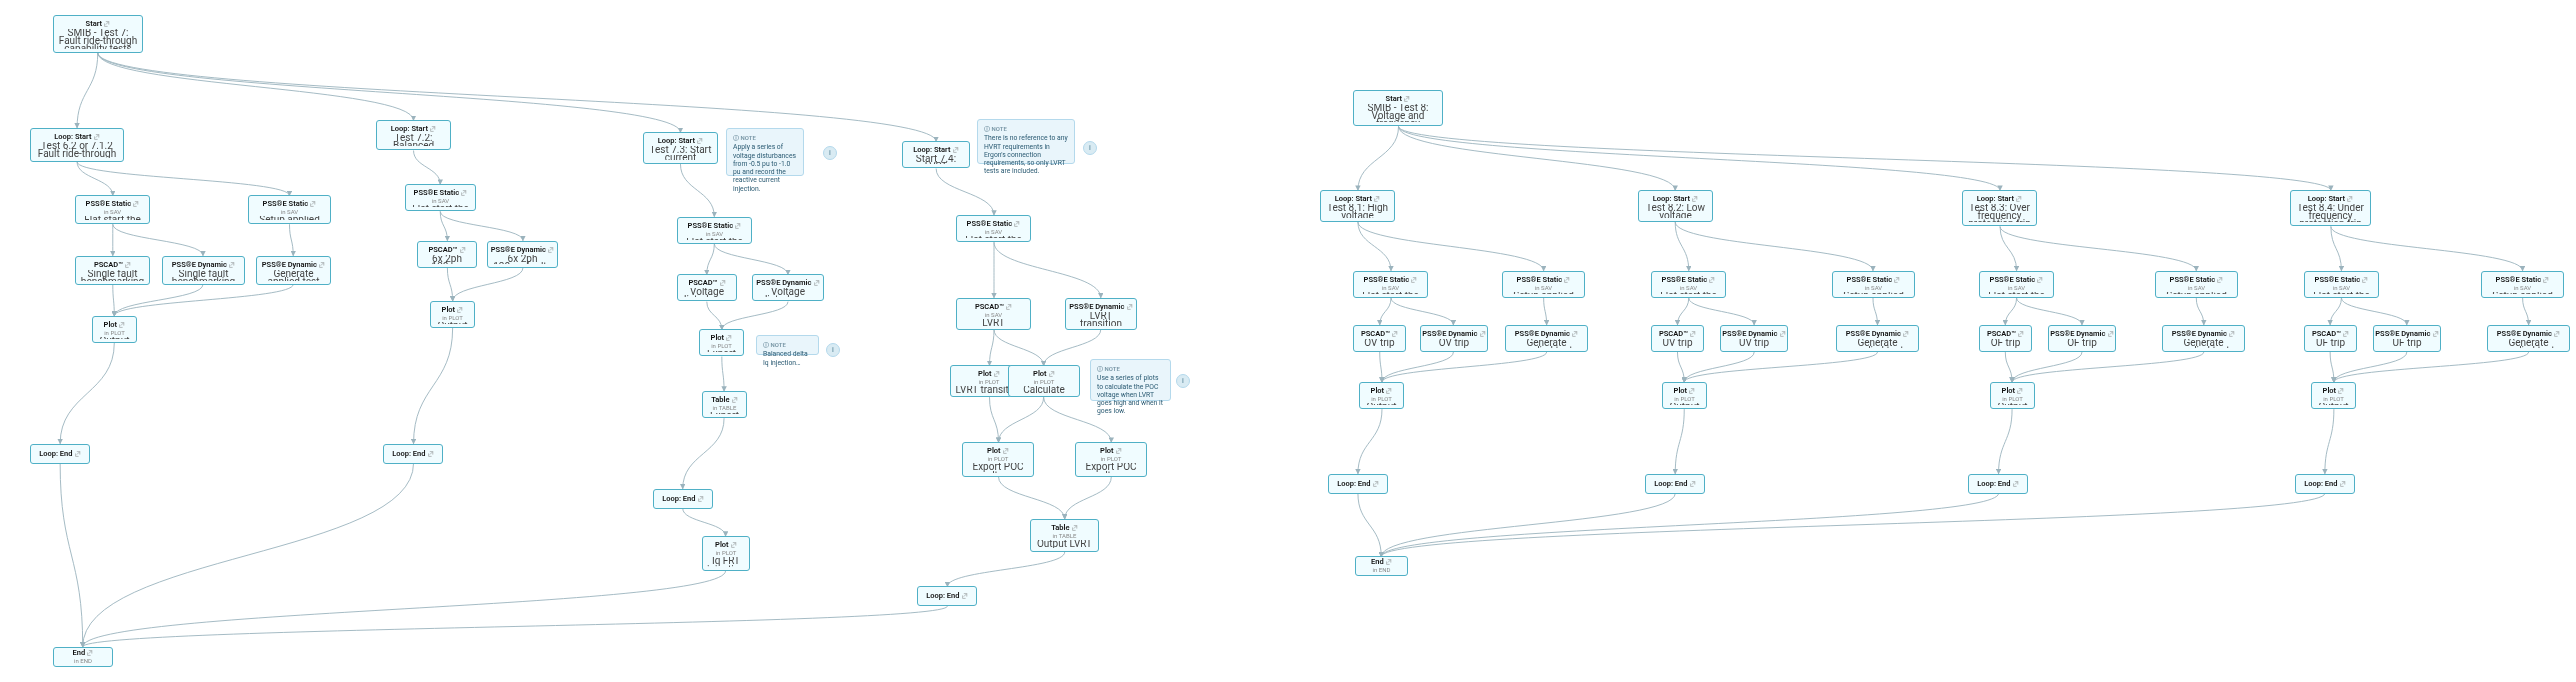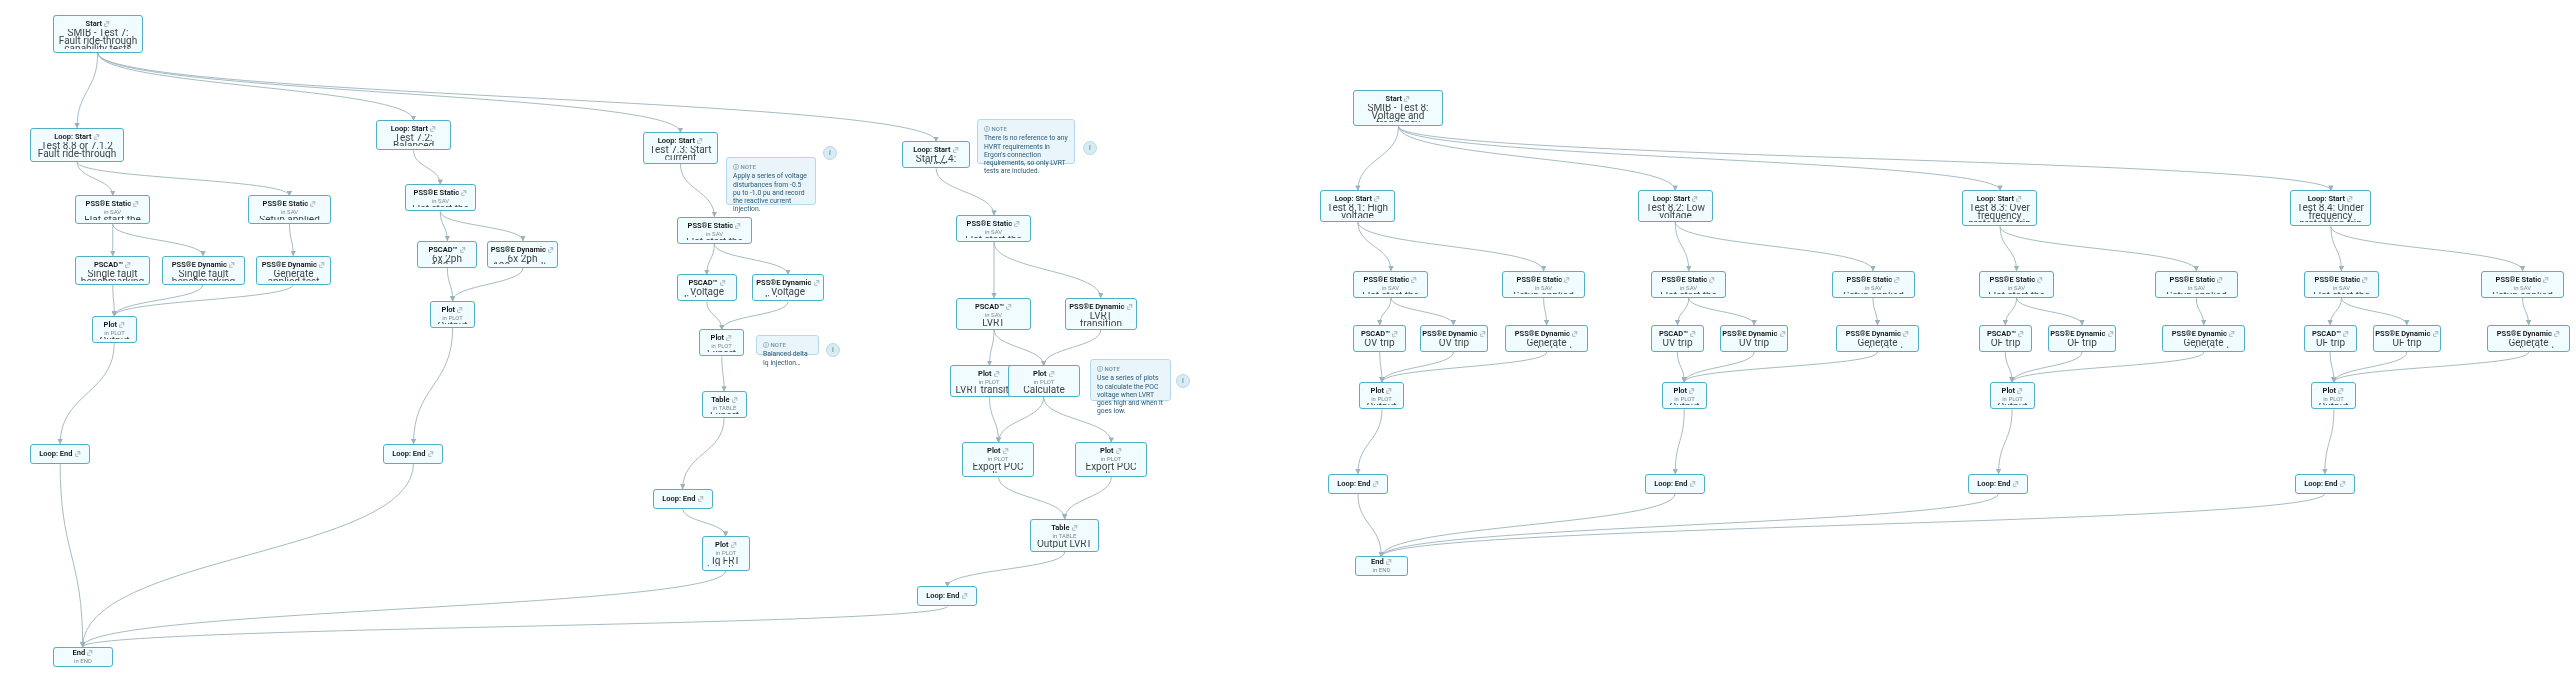--- a/index.html
+++ b/index.html
@@ -195,21 +195,21 @@
     <div class="node" style="left: 53px; top: 15px; width: 90px; height: 38px;">
       <div class="title"><span>Start</span><span class="link-icon"><svg width="6" height="6" viewBox="0 0 10 10">
             <path d="M3,1 h5 v5 M8,1 L3,6 M1,4 v5 h5" stroke="#666" stroke-width="1.2" fill="none"></path>
           </svg></span></div>
       <div class="body">SMIB - Test 7: Fault ride-through capability tests</div>
     </div>
     <div class="node" style="left: 30px; top: 128px; width: 94px; height: 34px;">
       <div class="title"><span>Loop: Start</span><span class="link-icon"><svg width="6" height="6" viewBox="0 0 10 10">
             <path d="M3,1 h5 v5 M8,1 L3,6 M1,4 v5 h5" stroke="#666" stroke-width="1.2" fill="none"></path>
           </svg></span></div>
-      <div class="body">Test 8.8 or 7.1.2 Fault ride-through</div>
+      <div class="body">Test 6.2 or 7.1.2 Fault ride-through</div>
     </div>
     <div class="node" style="left: 75px; top: 195px; width: 75px; height: 29px;">
       <div class="title"><span>PSS®E Static</span><span class="link-icon"><svg width="6" height="6" viewBox="0 0 10 10">
             <path d="M3,1 h5 v5 M8,1 L3,6 M1,4 v5 h5" stroke="#666" stroke-width="1.2" fill="none"></path>
           </svg></span></div>
       <div class="subtitle">in SAV</div>
       <div class="body">Flat start the generator</div>
     </div>
     <div class="node" style="left: 248px; top: 195px; width: 83px; height: 29px;">
       <div class="title"><span>PSS®E Static</span><span class="link-icon"><svg width="6" height="6" viewBox="0 0 10 10">
@@ -290,21 +290,21 @@
       <div class="title"><span>Loop: End</span><span class="link-icon"><svg width="6" height="6" viewBox="0 0 10 10">
             <path d="M3,1 h5 v5 M8,1 L3,6 M1,4 v5 h5" stroke="#666" stroke-width="1.2" fill="none"></path>
           </svg></span></div>
     </div>
     <div class="node" style="left: 643px; top: 132px; width: 75px; height: 32px;">
       <div class="title"><span>Loop: Start</span><span class="link-icon"><svg width="6" height="6" viewBox="0 0 10 10">
             <path d="M3,1 h5 v5 M8,1 L3,6 M1,4 v5 h5" stroke="#666" stroke-width="1.2" fill="none"></path>
           </svg></span></div>
       <div class="body">Test 7.3: Start current injection</div>
     </div>
-    <div class="note" style="left: 726px; top: 128px; width: 90px; height: 48px; margin-top: 29px;">
+    <div class="note" style="left: 726px; top: 128px; width: 78px; height: 48px;">
       <div class="hdr">ⓘ NOTE</div>
       <div>Apply a series of voltage disturbances from -0.5 pu to -1.0 pu and record the reactive current injection.</div>
     </div>
     <div class="node" style="left: 677px; top: 217px; width: 75px; height: 27px;">
       <div class="title"><span>PSS®E Static</span><span class="link-icon"><svg width="6" height="6" viewBox="0 0 10 10">
             <path d="M3,1 h5 v5 M8,1 L3,6 M1,4 v5 h5" stroke="#666" stroke-width="1.2" fill="none"></path>
           </svg></span></div>
       <div class="subtitle">in SAV</div>
       <div class="body">Flat start the generator</div>
     </div>

